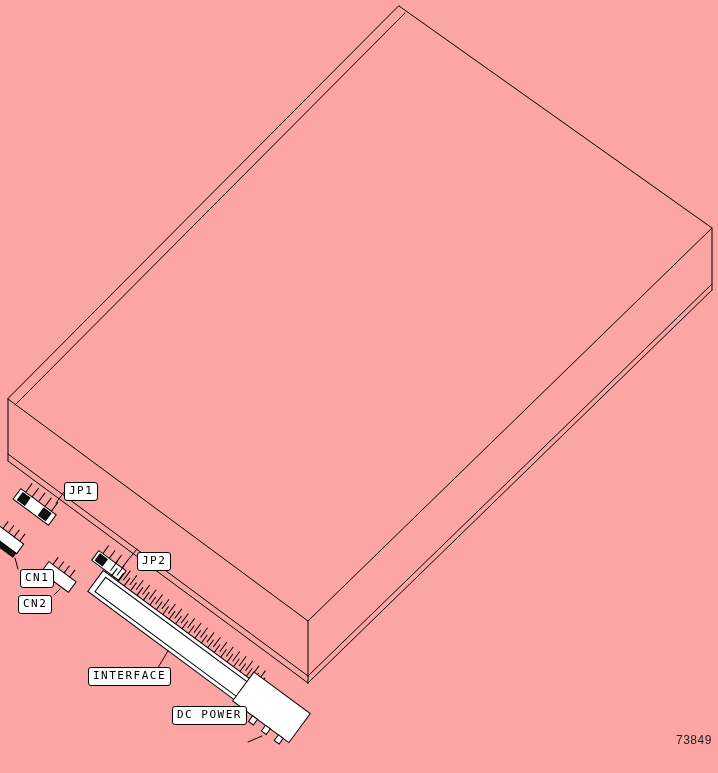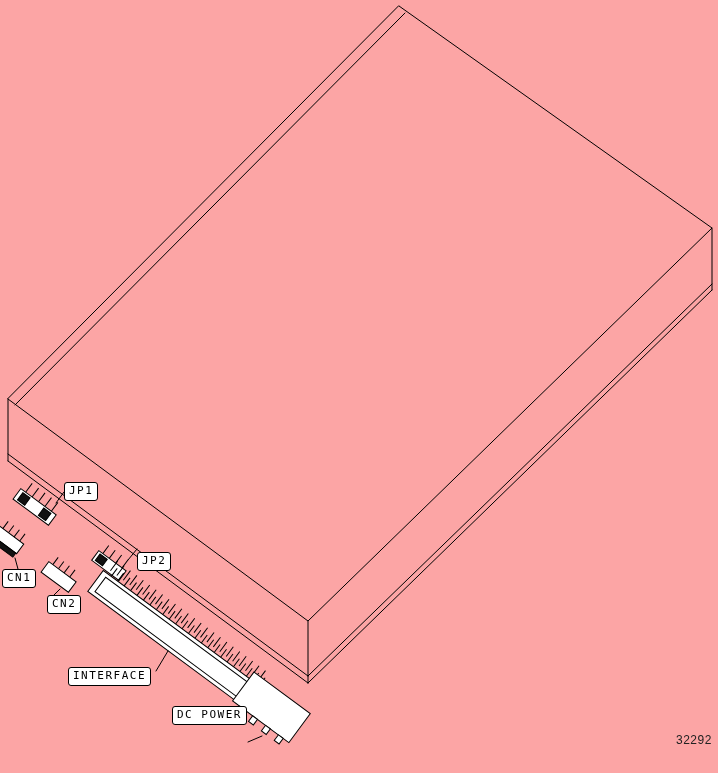--- a/index.html
+++ b/index.html
@@ -16,23 +16,23 @@
   .callout{
     position:absolute;z-index:2;
     border:1px solid #000;border-radius:3px;
     background:#fff;color:#000;
     padding:1px 4px 2px 4px;
     font:11px/1.3 "DejaVu Sans Mono", monospace;
     letter-spacing:1.5px;white-space:nowrap;
   }
   .c-jp1{left:64px;top:482px}
   .c-jp2{left:137px;top:552px}
-  .c-cn1{left:2px;top:569px}
-  .c-cn2{left:47px;top:595px}
-  .c-interface{left:68px;top:667px}
+  .c-cn1{left:20px;top:569px}
+  .c-cn2{left:18px;top:595px}
+  .c-interface{left:88px;top:667px}
   .c-dcpower{left:172px;top:706px}
   .fig-number{
     position:absolute;z-index:2;
     left:676px;top:733px;
     font:12px "Liberation Sans", sans-serif;
     letter-spacing:0.5px;color:#222;
   }
 </style>
 </head>
 <body>
@@ -102,14 +102,14 @@
     </g>
   </svg>
 
   <div class="callout c-jp1">JP1</div>
   <div class="callout c-jp2">JP2</div>
   <div class="callout c-cn1">CN1</div>
   <div class="callout c-cn2">CN2</div>
   <div class="callout c-interface">INTERFACE</div>
   <div class="callout c-dcpower">DC POWER</div>
 
-  <div class="fig-number">32292</div>
+  <div class="fig-number">73849</div>
 </div>
 
 </body></html>

